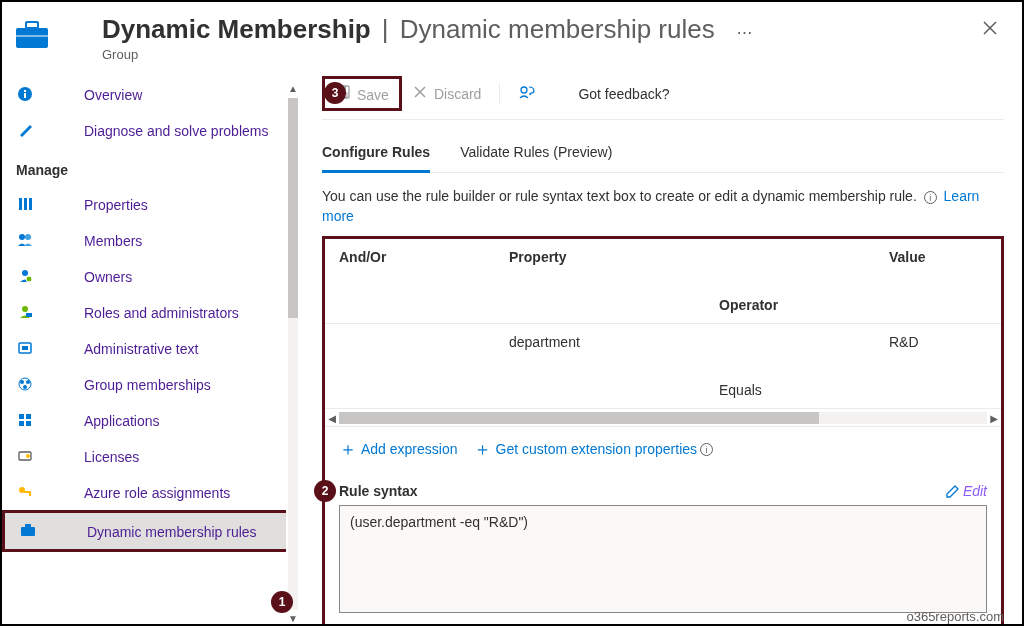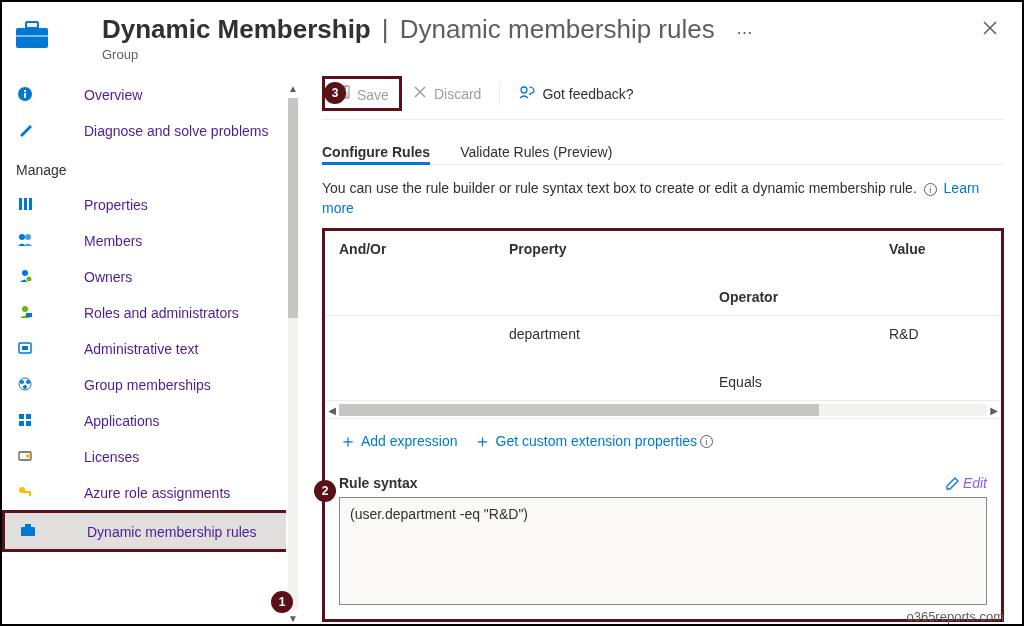--- a/index.html
+++ b/index.html
@@ -64,21 +64,21 @@
   .side-item {
     display: flex; align-items: flex-end;
     padding: 9px 10px 9px 14px;
     cursor: pointer;
     color: #4c1d95;
     gap: 40px;
   }
   .side-item.selected { background: #e1dfdd; }
   .side-icon { width: 18px; height: 18px; margin-right: 10px; display:flex; align-items:center; justify-content:center; }
   .side-heading {
-    font-weight: 400;
+    font-weight: 700;
     padding: 14px 14px 8px 14px;
     color: #323130;
   }
 
   .content {
     flex: 1;
     padding: 10px 18px 6px 22px;
     position: relative;
     display: flex; flex-direction: column;
   }
@@ -88,25 +88,25 @@
     padding-bottom: 8px;
   }
   .tool-btn {
     display: flex; align-items: center;
     padding: 5px 10px;
     color: #a19f9d;
     cursor: pointer;
   }
   .tool-btn .ticon { margin-right: 6px; }
   .tool-sep { width:1px; height:22px; background:#edebe9; margin: 0 8px; }
-  .feedback-btn { color: #323130; }
+  .feedback-btn { color: #323130; gap: 36px; }
   .save-box { border: 3px solid #5a1018; align-items: flex-end; }
 
   .tabs { display:flex; margin-top: 18px; border-bottom: 1px solid #edebe9; }
-  .tab { padding: 6px 0 2px 0; margin-right: 30px; cursor:pointer; color:#323130; }
+  .tab { padding: 6px 0 10px 0; margin-right: 30px; cursor:pointer; color:#323130; }
   .tab.active { font-weight:600; border-bottom: 3px solid #0078d4; margin-bottom:-1px; }
 
   .help-text { margin-top: 14px; color:#323130; line-height:1.4; }
   .info-circle { display:inline-block; width:13px; height:13px; border:1px solid #605e5c; border-radius:50%; font-size:9px; line-height:12px; text-align:center; color:#605e5c; vertical-align:middle; margin:0 3px; }
   .link { color:#0078d4; cursor:pointer; }
 
   .rules-box {
     border: 3px solid #5a1018;
     margin-top: 10px;
     padding: 0;

